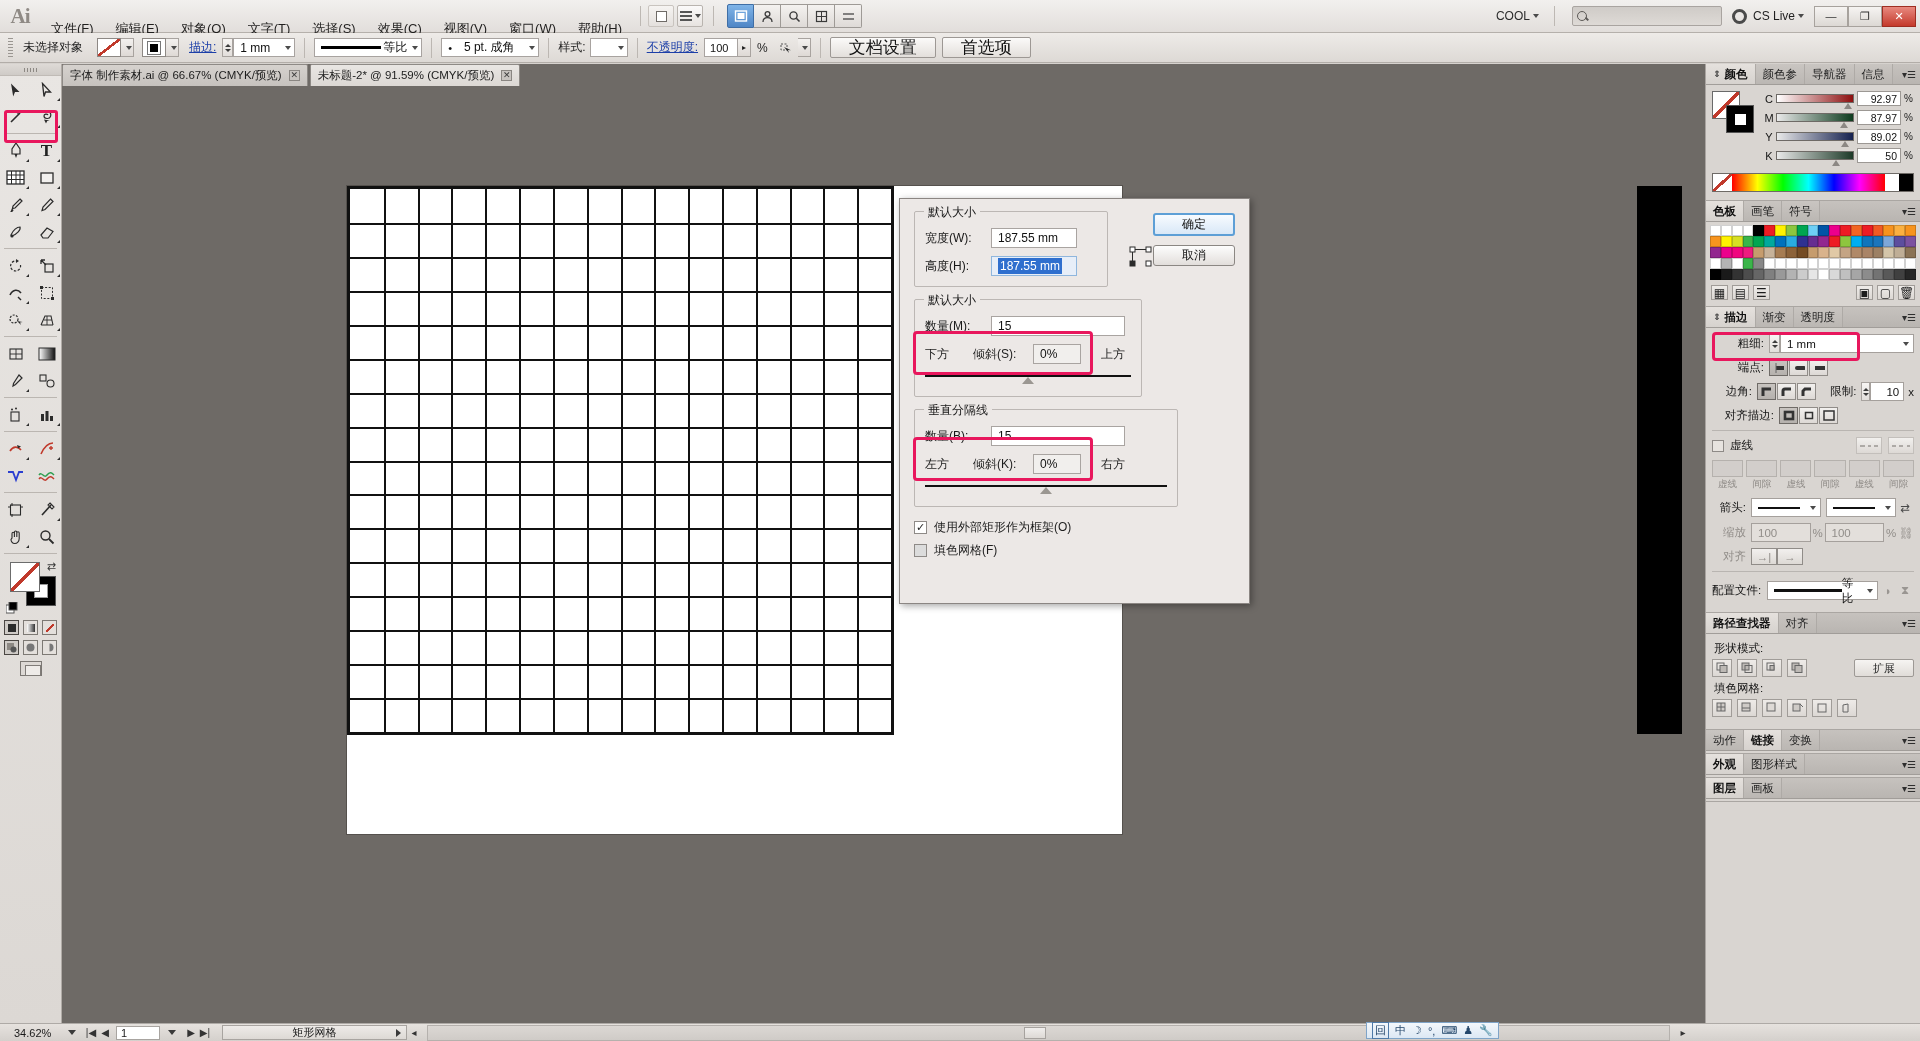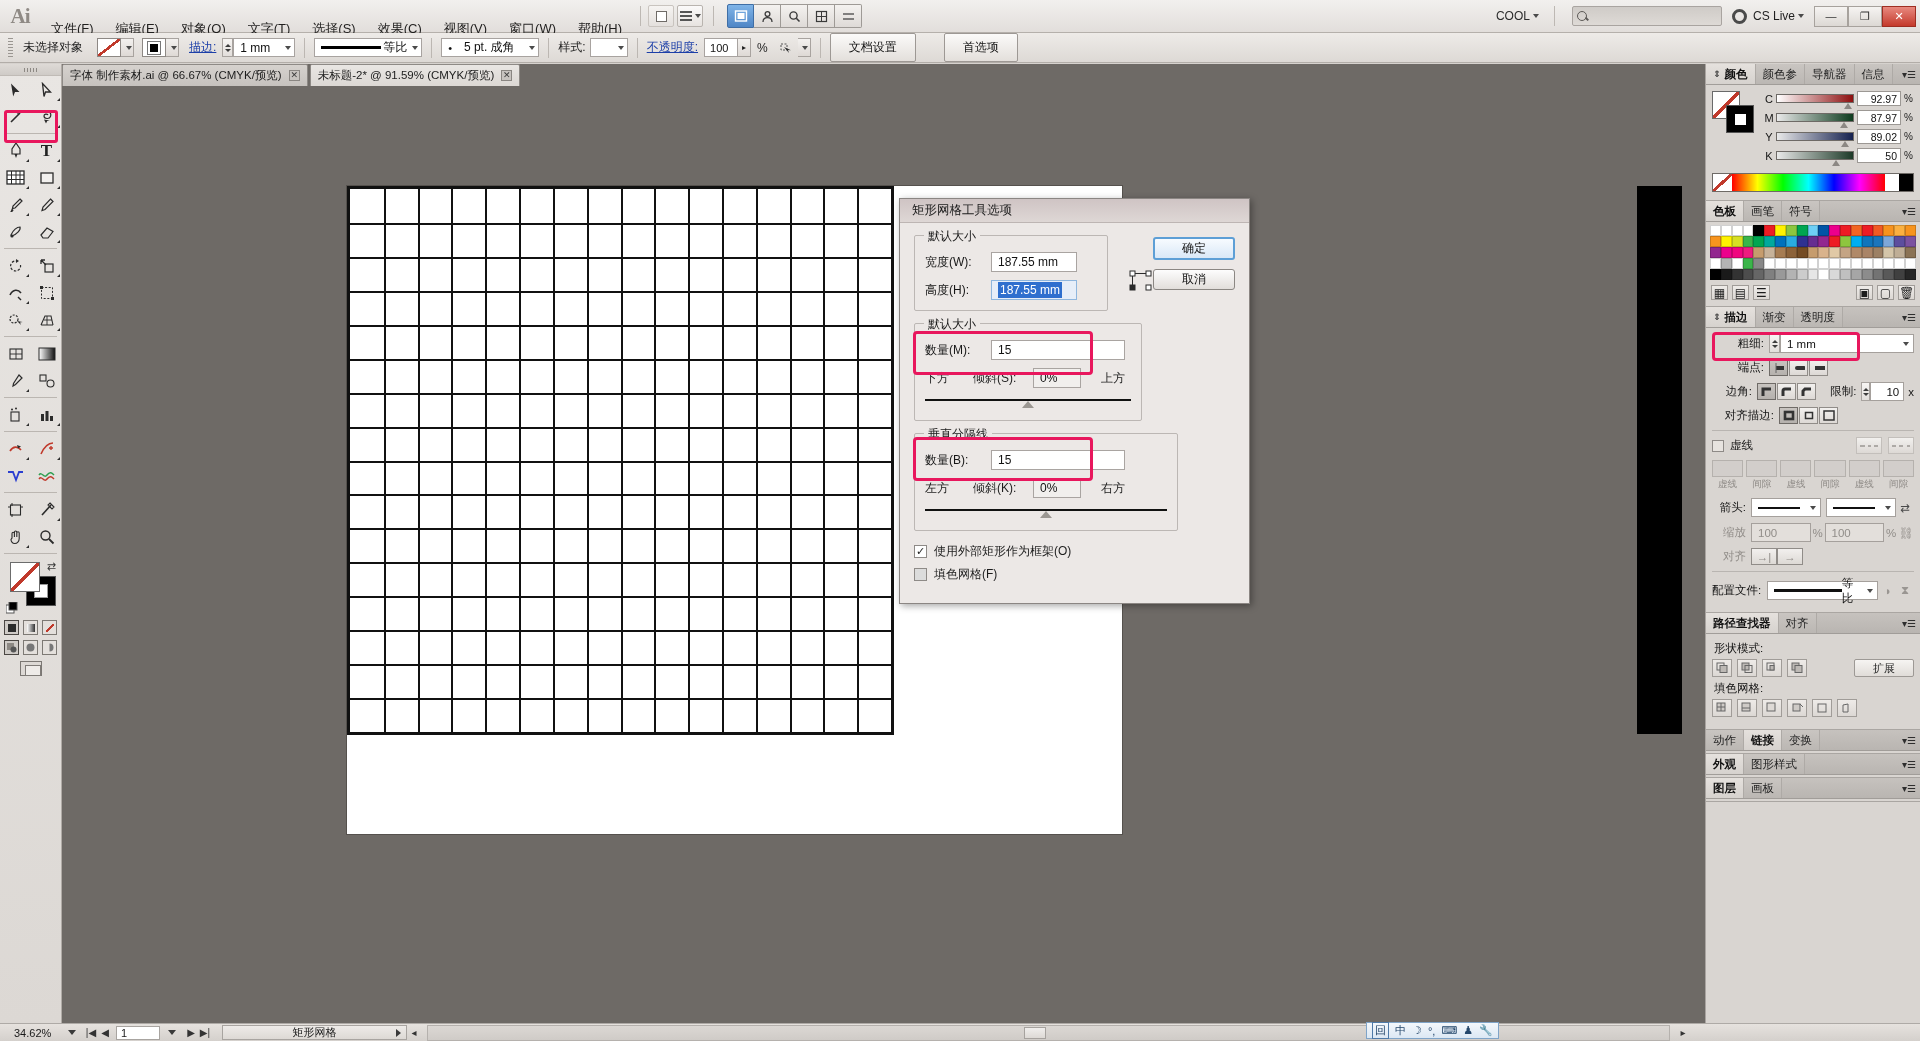--- a/index.html
+++ b/index.html
@@ -81,22 +81,22 @@
   .stepper{ width:11px;height:19px;border:1px solid #a8a39f;background:linear-gradient(#f7f5f3,#e2dedb);
      display:flex;flex-direction:column;align-items:center;justify-content:center;}
   .stepper i{display:block;width:0;height:0;border-left:3px solid transparent;border-right:3px solid transparent;}
   .stepper i.up{border-bottom:3px solid #3c3c3c;margin-bottom:2px;}
   .stepper i.dn{border-top:3px solid #3c3c3c;}
   .cb-field{ height:19px;border:1px solid #a8a3a0;background:#fff;display:flex;align-items:center;
      padding:0 5px;font-size:11px;color:#111;}
   .cb-combo{ height:19px;border:1px solid #a8a3a0;background:#fff;display:flex;align-items:center;
      justify-content:space-between;padding:0 3px 0 6px;font-size:12px;color:#111;}
   .cb-sep{ width:1px;height:20px;background:#bcb7b2;margin:0 9px;}
-  .cb-btn{ height:29px;border:1px solid #9d9894;border-radius:2px;background:linear-gradient(#fbfaf9,#e3dfdb);
-     padding:0 18px;display:flex;align-items:center;font-size:12px;color:#141414;margin-right:28px;}
+  .cb-btn{ height:21px;border:1px solid #9d9894;border-radius:2px;background:linear-gradient(#fbfaf9,#e3dfdb);
+     padding:0 18px;display:flex;align-items:center;font-size:17px;color:#141414;margin-right:6px;}
   .strokeline{ width:60px;height:3px;background:#000;}
 
   
   .tabbar{
     position:absolute; left:62px; top:64px; width:1643px; height:22px;
     background:#6e6a66; display:flex; align-items:flex-end;
   }
   .doctab{
     height:22px; background:linear-gradient(#d6d2ce,#c6c2be); border:1px solid #8e8a86; border-bottom:none;
     display:flex;align-items:center; padding:0 7px; font-size:11.5px; color:#1c1c1c; margin-right:2px;
@@ -763,21 +763,20 @@
           <div class="hl" style="top: 407px;"></div>
           <div class="hl" style="top: 441px;"></div>
           <div class="hl" style="top: 475px;"></div>
           <div class="hl" style="top: 509px;"></div>
         </div>
     </div>
     <div class="blackbar"></div>
   </div>
 
   <div class="dialog">
-    <div class="dlg-title">矩形网格工具选项</div>
     <div class="dlg-body">
 
       <div class="dlg-btns">
         <div class="dlg-btn primary">确定</div>
         <div class="dlg-btn">取消</div>
       </div>
 
       <div class="group" style="width:194px">
         <div class="legend">默认大小</div>
         <div class="row">

